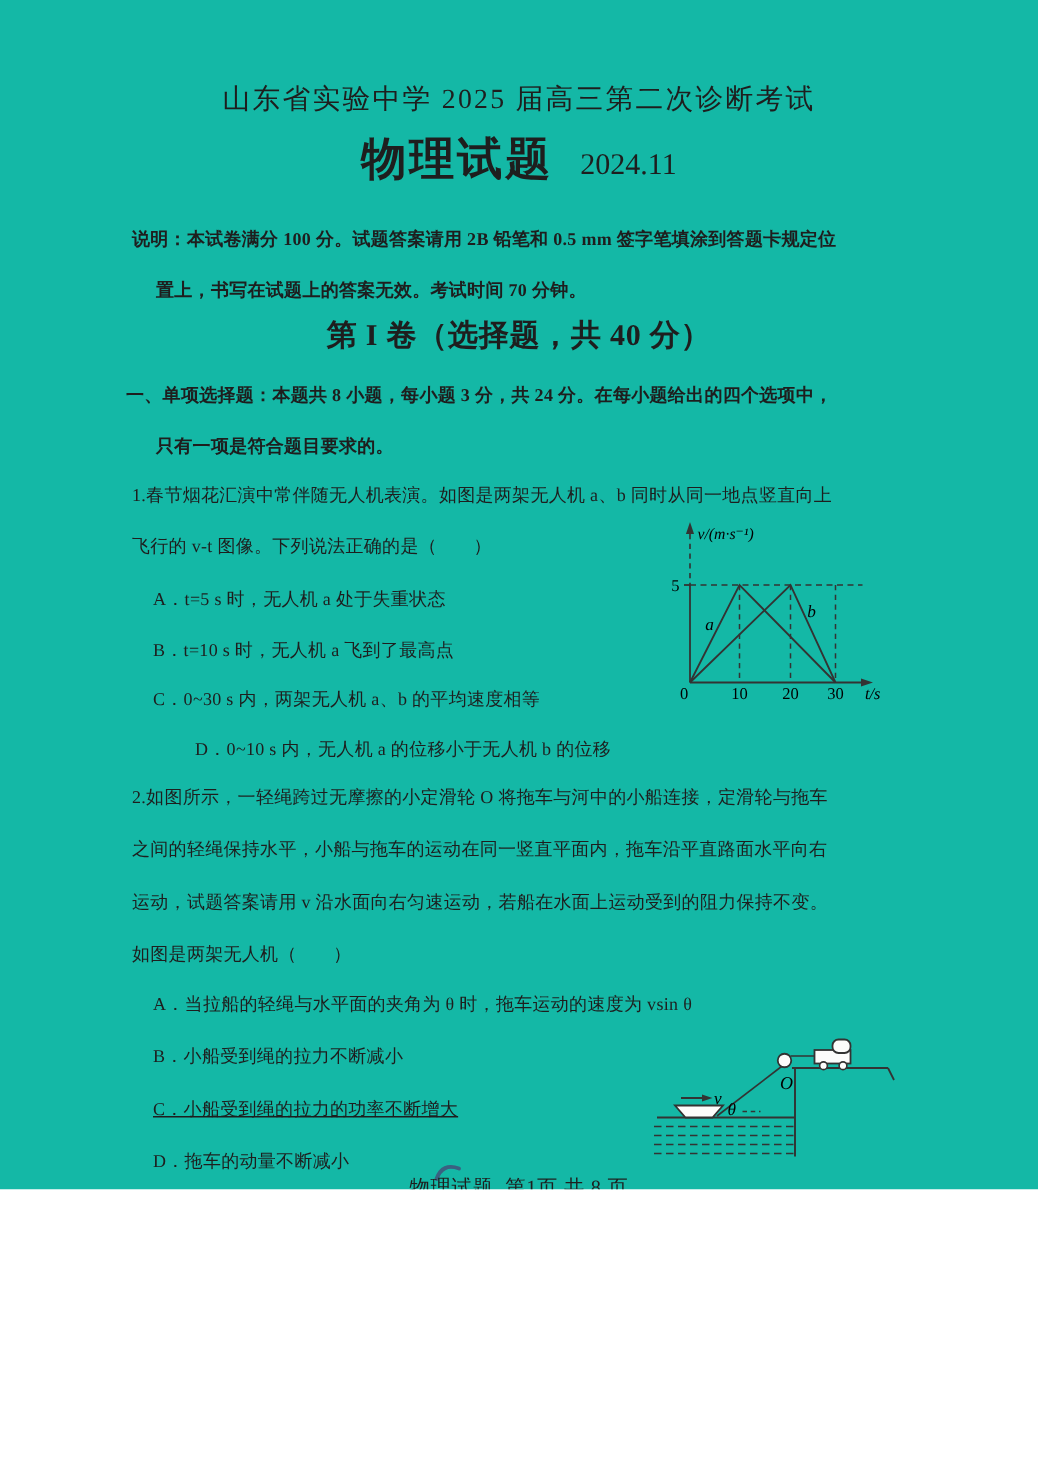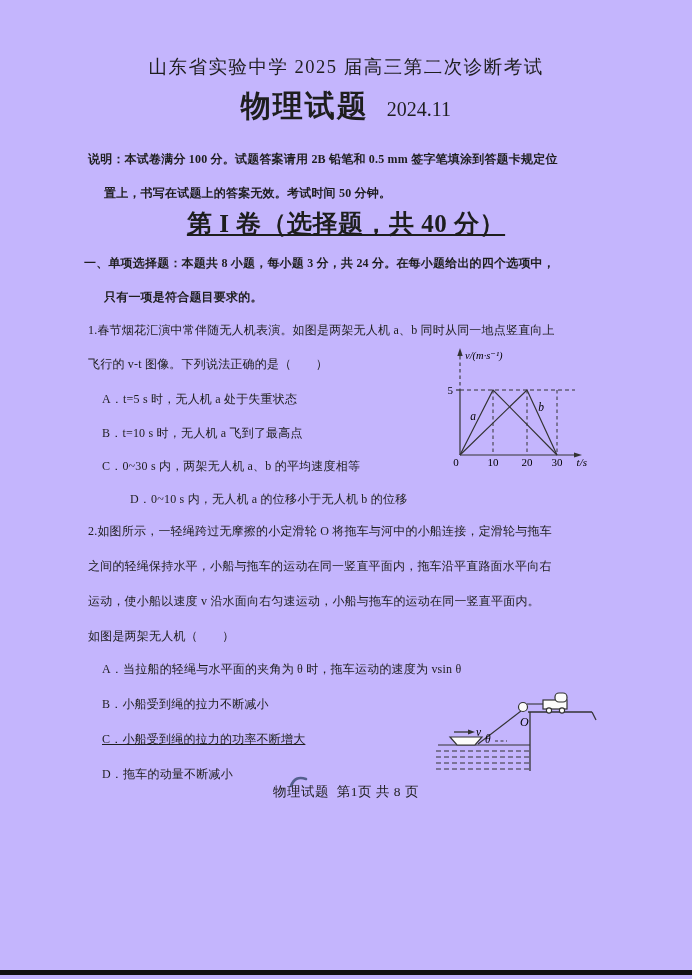--- a/index.html
+++ b/index.html
@@ -1,40 +1,40 @@
 <!DOCTYPE html>
 <html><head>
 <meta charset="utf-8">
 <style>
   html,body{margin:0;padding:0;}
   .page{
     position:relative;
-    width:692px;height:979px;
-    background:#c4b5fd;
+    width:692px;height:793px;
+    background:#14b8a6;
     font-family:"Liberation Serif","DejaVu Serif",serif;
     color:#1e1e1e;
     overflow:hidden;
   }
   .line{
     position:absolute;
     font-size:12px;
     line-height:20px;
     white-space:pre;
     letter-spacing:.2px;
   }
   .bold{font-weight:700;}
   .center{left:0;width:100%;text-align:center;}
   .school{top:57px;font-size:18.5px;letter-spacing:1.5px;}
   .titlerow{
     position:absolute;top:86px;left:0;width:100%;
     display:flex;justify-content:center;align-items:baseline;
   }
   .titlerow .big{font-size:30px;font-weight:700;letter-spacing:2px;}
   .titlerow .date{font-size:20px;margin-left:18px;}
-  .sectitle{top:214px;font-size:25px;font-weight:700;letter-spacing:.5px;text-decoration:underline;}
+  .sectitle{top:214px;font-size:20px;font-weight:700;letter-spacing:.5px;}
   .footer{top:782px;font-size:13.5px;letter-spacing:.5px;}
   svg text{font-family:"Liberation Serif","DejaVu Serif",serif;}
   .fig{position:absolute;}
   .bottombar{
     position:absolute;left:0;top:970px;width:692px;height:5px;
     background:#111;
   }
 </style>
 </head>
 <body>
@@ -42,21 +42,21 @@
 <div class="page">
 
   <div class="line center school">山东省实验中学 2025 届高三第二次诊断考试</div>
 
   <div class="titlerow">
     <span class="big">物理试题</span>
     <span class="date">2024.11</span>
   </div>
 
   <div class="line bold" style="left:88px;top:149px;">说明：本试卷满分 100 分。试题答案请用 2B 铅笔和 0.5 mm 签字笔填涂到答题卡规定位</div>
-  <div class="line bold" style="left:104px;top:183px;">置上，书写在试题上的答案无效。考试时间 50 分钟。</div>
+  <div class="line bold" style="left:104px;top:183px;">置上，书写在试题上的答案无效。考试时间 70 分钟。</div>
 
   <div class="line center sectitle">第 I 卷（选择题，共 40 分）</div>
 
   <div class="line bold" style="left:84px;top:253px;">一、单项选择题：本题共 8 小题，每小题 3 分，共 24 分。在每小题给出的四个选项中，</div>
   <div class="line bold" style="left:104px;top:287px;">只有一项是符合题目要求的。</div>
 
   <div class="line" style="left:88px;top:320px;">1.春节烟花汇演中常伴随无人机表演。如图是两架无人机 a、b 同时从同一地点竖直向上</div>
   <div class="line" style="left:88px;top:354px;">飞行的 v-t 图像。下列说法正确的是（　　）</div>
   <div class="line" style="left:102px;top:389px;">A．t=5 s 时，无人机 a 处于失重状态</div>
   <div class="line" style="left:102px;top:423px;">B．t=10 s 时，无人机 a 飞到了最高点</div>
@@ -87,21 +87,21 @@
     <text x="55" y="122" font-size="11" text-anchor="middle">10</text>
     <text x="89" y="122" font-size="11" text-anchor="middle">20</text>
     <text x="119" y="122" font-size="11" text-anchor="middle">30</text>
     <text x="149" y="122" font-size="11" font-style="italic" text-anchor="end">t/s</text>
     <text x="35" y="76" font-size="11.5" font-style="italic" text-anchor="middle">a</text>
     <text x="103" y="67" font-size="11.5" font-style="italic" text-anchor="middle">b</text>
   </svg>
 
   <div class="line" style="left:88px;top:521px;">2.如图所示，一轻绳跨过无摩擦的小定滑轮 O 将拖车与河中的小船连接，定滑轮与拖车</div>
   <div class="line" style="left:88px;top:556px;">之间的轻绳保持水平，小船与拖车的运动在同一竖直平面内，拖车沿平直路面水平向右</div>
-  <div class="line" style="left:88px;top:591px;">运动，使小船以速度 v 沿水面向右匀速运动，小船与拖车的运动在同一竖直平面内。</div>
+  <div class="line" style="left:88px;top:591px;">运动，试题答案请用 v 沿水面向右匀速运动，若船在水面上运动受到的阻力保持不变。</div>
   <div class="line" style="left:88px;top:626px;">如图是两架无人机（　　）</div>
   <div class="line" style="left:102px;top:659px;">A．当拉船的轻绳与水平面的夹角为 θ 时，拖车运动的速度为 vsin θ</div>
   <div class="line" style="left:102px;top:694px;">B．小船受到绳的拉力不断减小</div>
   <div class="line" style="left:102px;top:729px;text-decoration:underline;">C．小船受到绳的拉力的功率不断增大</div>
   <div class="line" style="left:102px;top:764px;">D．拖车的动量不断减小</div>
 
   <svg class="fig" style="left:428px;top:678px;" width="195" height="115" viewBox="0 0 195 115">
 
     <line x1="10" y1="67" x2="102" y2="67" stroke="#333" stroke-width="1.2"></line>
     <line x1="8" y1="73" x2="102" y2="73" stroke="#333" stroke-width="1" stroke-dasharray="5,3"></line>

